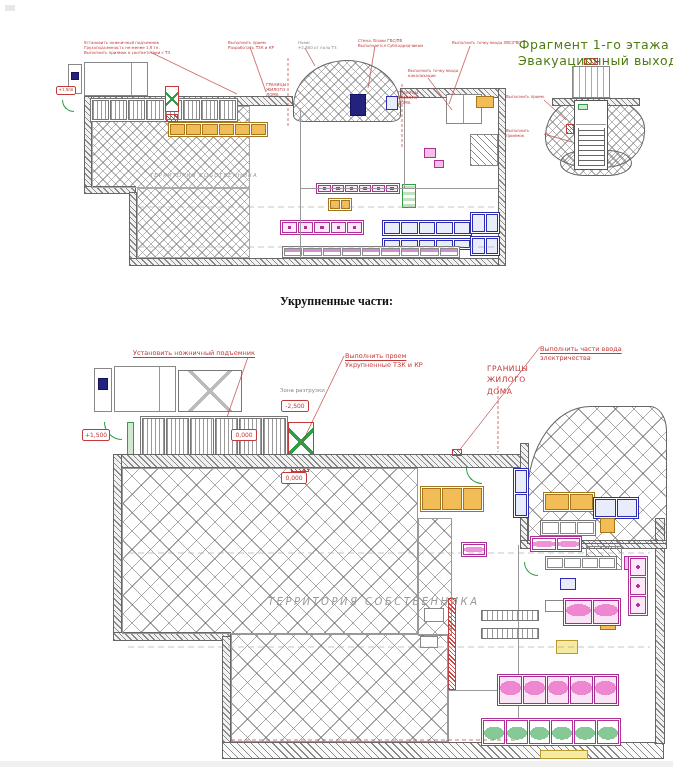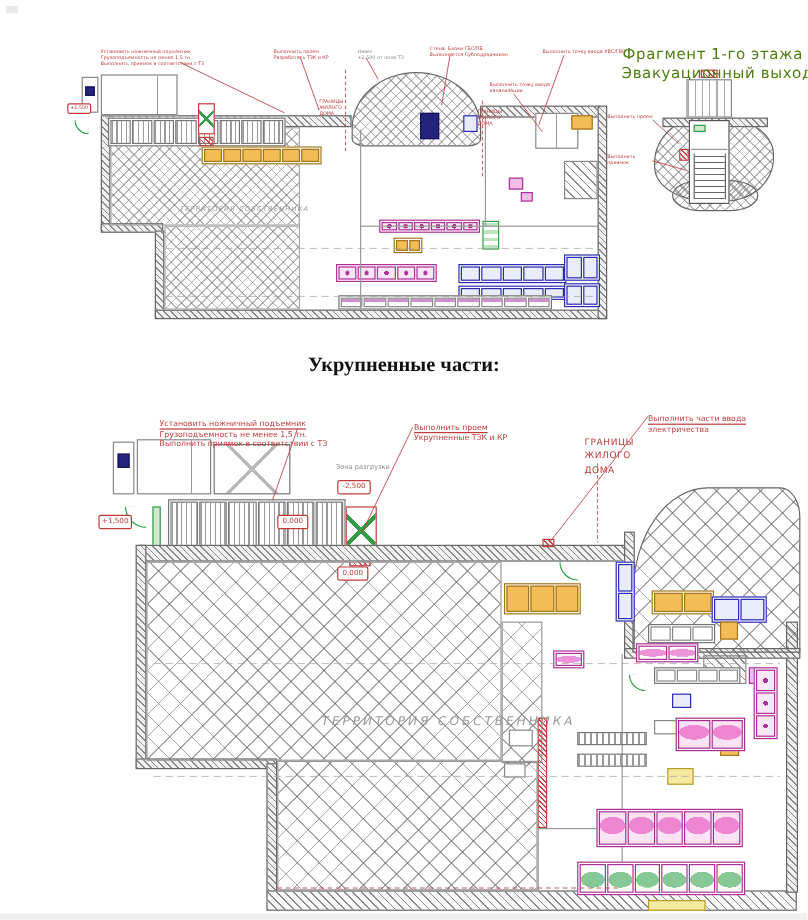--- a/index.html
+++ b/index.html
@@ -54,21 +54,21 @@
   .ann{color:#c03a3a;white-space:pre-line;line-height:1.3;z-index:6}
   .f65{font-size:6.5px}.f4{font-size:4px;line-height:1.3}.f55{font-size:5.5px}
   .u{display:block;text-decoration:underline;text-underline-offset:1.5px}
   .grey-ann{color:#8a8a8a}
   .elev{border:1px solid #c03a3a;border-radius:2px;color:#c03a3a;background:#fff;
         text-align:center;font-size:6px;line-height:1.8;z-index:6}
   .elev-s{font-size:4px;line-height:1.6}
   .terr{color:#9a9a9a;font-style:italic;letter-spacing:2.5px;font-size:10px;white-space:nowrap;z-index:5}
   .terr-s{color:#9a9a9a;font-style:italic;letter-spacing:1px;font-size:5.5px;white-space:nowrap;z-index:5}
   .borders{color:#c03a3a;white-space:pre-line;z-index:6}
-  .title-serif{font-family:"Liberation Serif",serif;font-weight:bold;font-size:17px;color:#101010;text-align:center;z-index:6}
+  .title-serif{font-family:"Liberation Serif",serif;font-weight:bold;font-size:12px;color:#101010;text-align:center;z-index:6}
   .frag-title{font-size:12.5px;color:#4d7c0f;text-align:center;letter-spacing:.5px;white-space:nowrap;z-index:6}
   svg.overlay{position:absolute;left:0;top:0;z-index:4;pointer-events:none}
 </style>
 </head>
 <body>
 
 <div id="canvas">
 
   <svg class="overlay" width="673" height="767">
     <g stroke="#c03a3a" stroke-width="0.7" fill="none">
@@ -238,22 +238,21 @@
     <div class="abs rhatch" style="left:566px;top:124px;width:8px;height:10px"></div>
     <div class="abs ann f4" style="left:506px;top:94px;width:38px">Выполнить проем</div>
     <div class="abs ann f4" style="left:506px;top:128px;width:38px">Выполнить приямок</div>
   </div>
 
   <div class="abs title-serif" style="left:0;top:294px;width:673px">Укрупненные части:</div>
 
   <div>
 
     <div class="abs ann f65" style="left:133px;top:341px;width:160px">
-      <span class="u">Установить ножничный подъемник</span><span>Грузоподъемность не менее 1,5 тн.
-Выполнить приямок в соответствии с ТЗ</span>
+      <span class="u">Установить ножничный подъемник</span>
     </div>
     <div class="abs ann f65" style="left:345px;top:344px;width:120px">
       <span class="u">Выполнить проем</span><span>Укрупненные ТЗК и КР</span>
     </div>
     <div class="abs ann f65" style="left:540px;top:337px;width:100px">
       <span class="u">Выполнить части ввода</span><span>электричества</span>
     </div>
     <div class="abs borders" style="left:487px;top:363px;width:50px;font-size:7.5px;line-height:1.5;letter-spacing:.5px">ГРАНИЦЫ
 ЖИЛОГО
 ДОМА</div>

